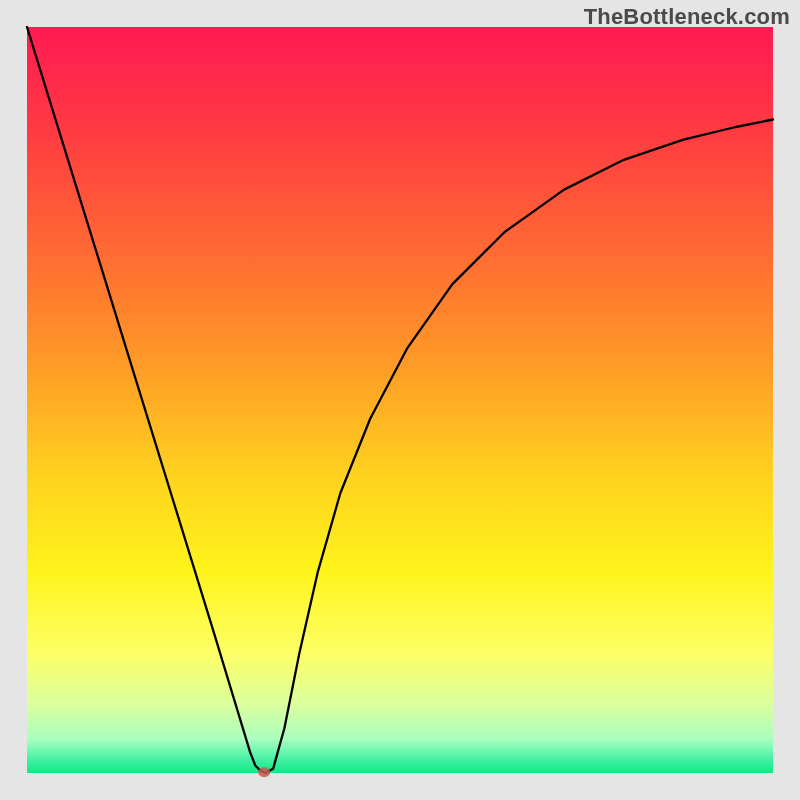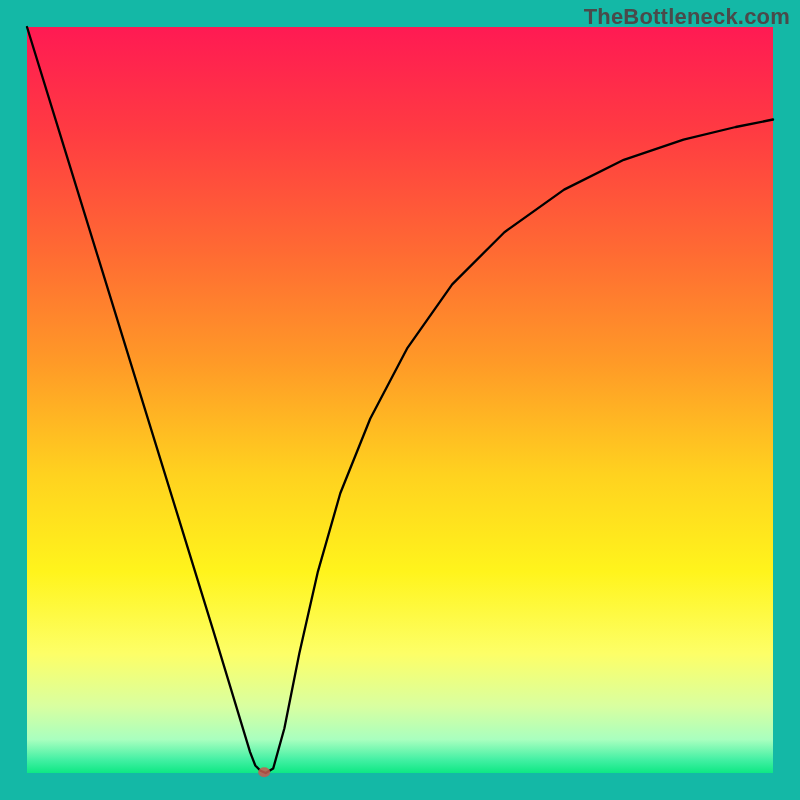--- a/index.html
+++ b/index.html
@@ -8,21 +8,21 @@
     width: 800px;
     height: 800px;
     overflow: hidden;
     background: #000;
     font-family: Arial, Helvetica, sans-serif;
   }
   .frame {
     position: relative;
     width: 800px;
     height: 800px;
-    background: #14b8a6;
+    background: #e5e5e5;
   }
   .watermark {
     position: absolute;
     top: 4px;
     right: 10px;
     color: #4a4a4a;
     font-size: 22px;
     font-weight: 600;
     letter-spacing: 0.2px;
     font-family: Arial, Helvetica, sans-serif;

